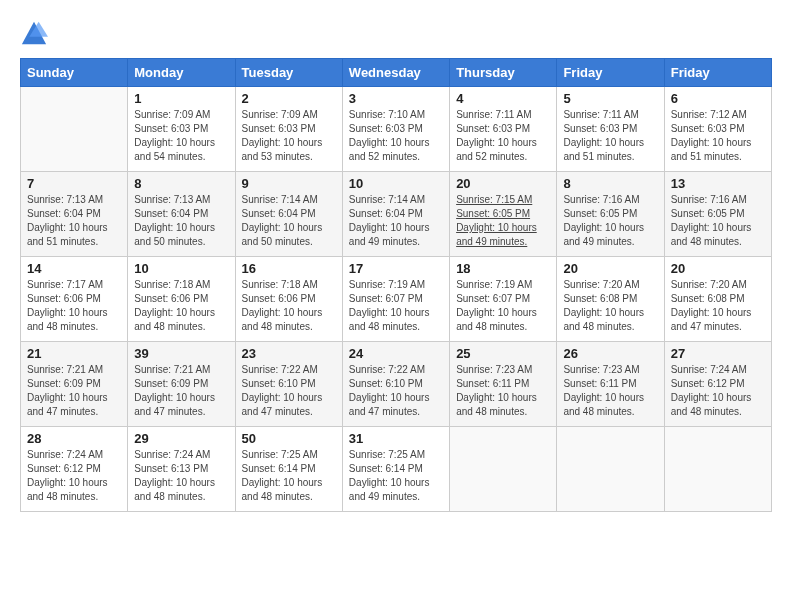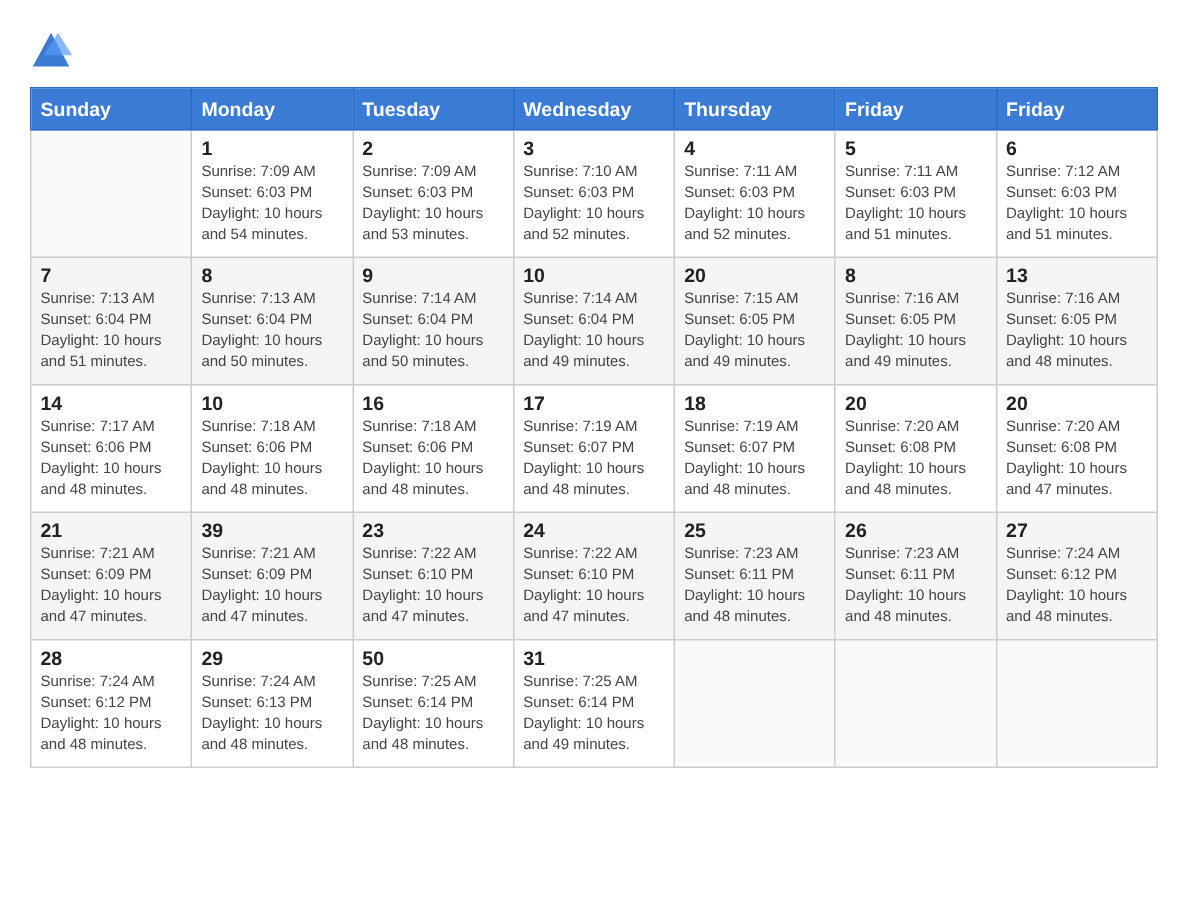--- a/index.html
+++ b/index.html
@@ -195,21 +195,21 @@
         </td>
         <td>
           <div class="day-number">10</div>
           <div class="day-info" style="white-space: pre-line;">Sunrise: 7:14 AM
 Sunset: 6:04 PM
 Daylight: 10 hours
 and 49 minutes.</div>
         </td>
         <td>
           <div class="day-number">20</div>
-          <div class="day-info" style="white-space: pre-line;">Sunrise: 7:15 AM
+          <div class="day-info" style="white-space: pre-line; text-decoration: underline;">Sunrise: 7:15 AM
 Sunset: 6:05 PM
 Daylight: 10 hours
 and 49 minutes.</div>
         </td>
         <td>
           <div class="day-number">8</div>
           <div class="day-info" style="white-space: pre-line;">Sunrise: 7:16 AM
 Sunset: 6:05 PM
 Daylight: 10 hours
 and 49 minutes.</div>

